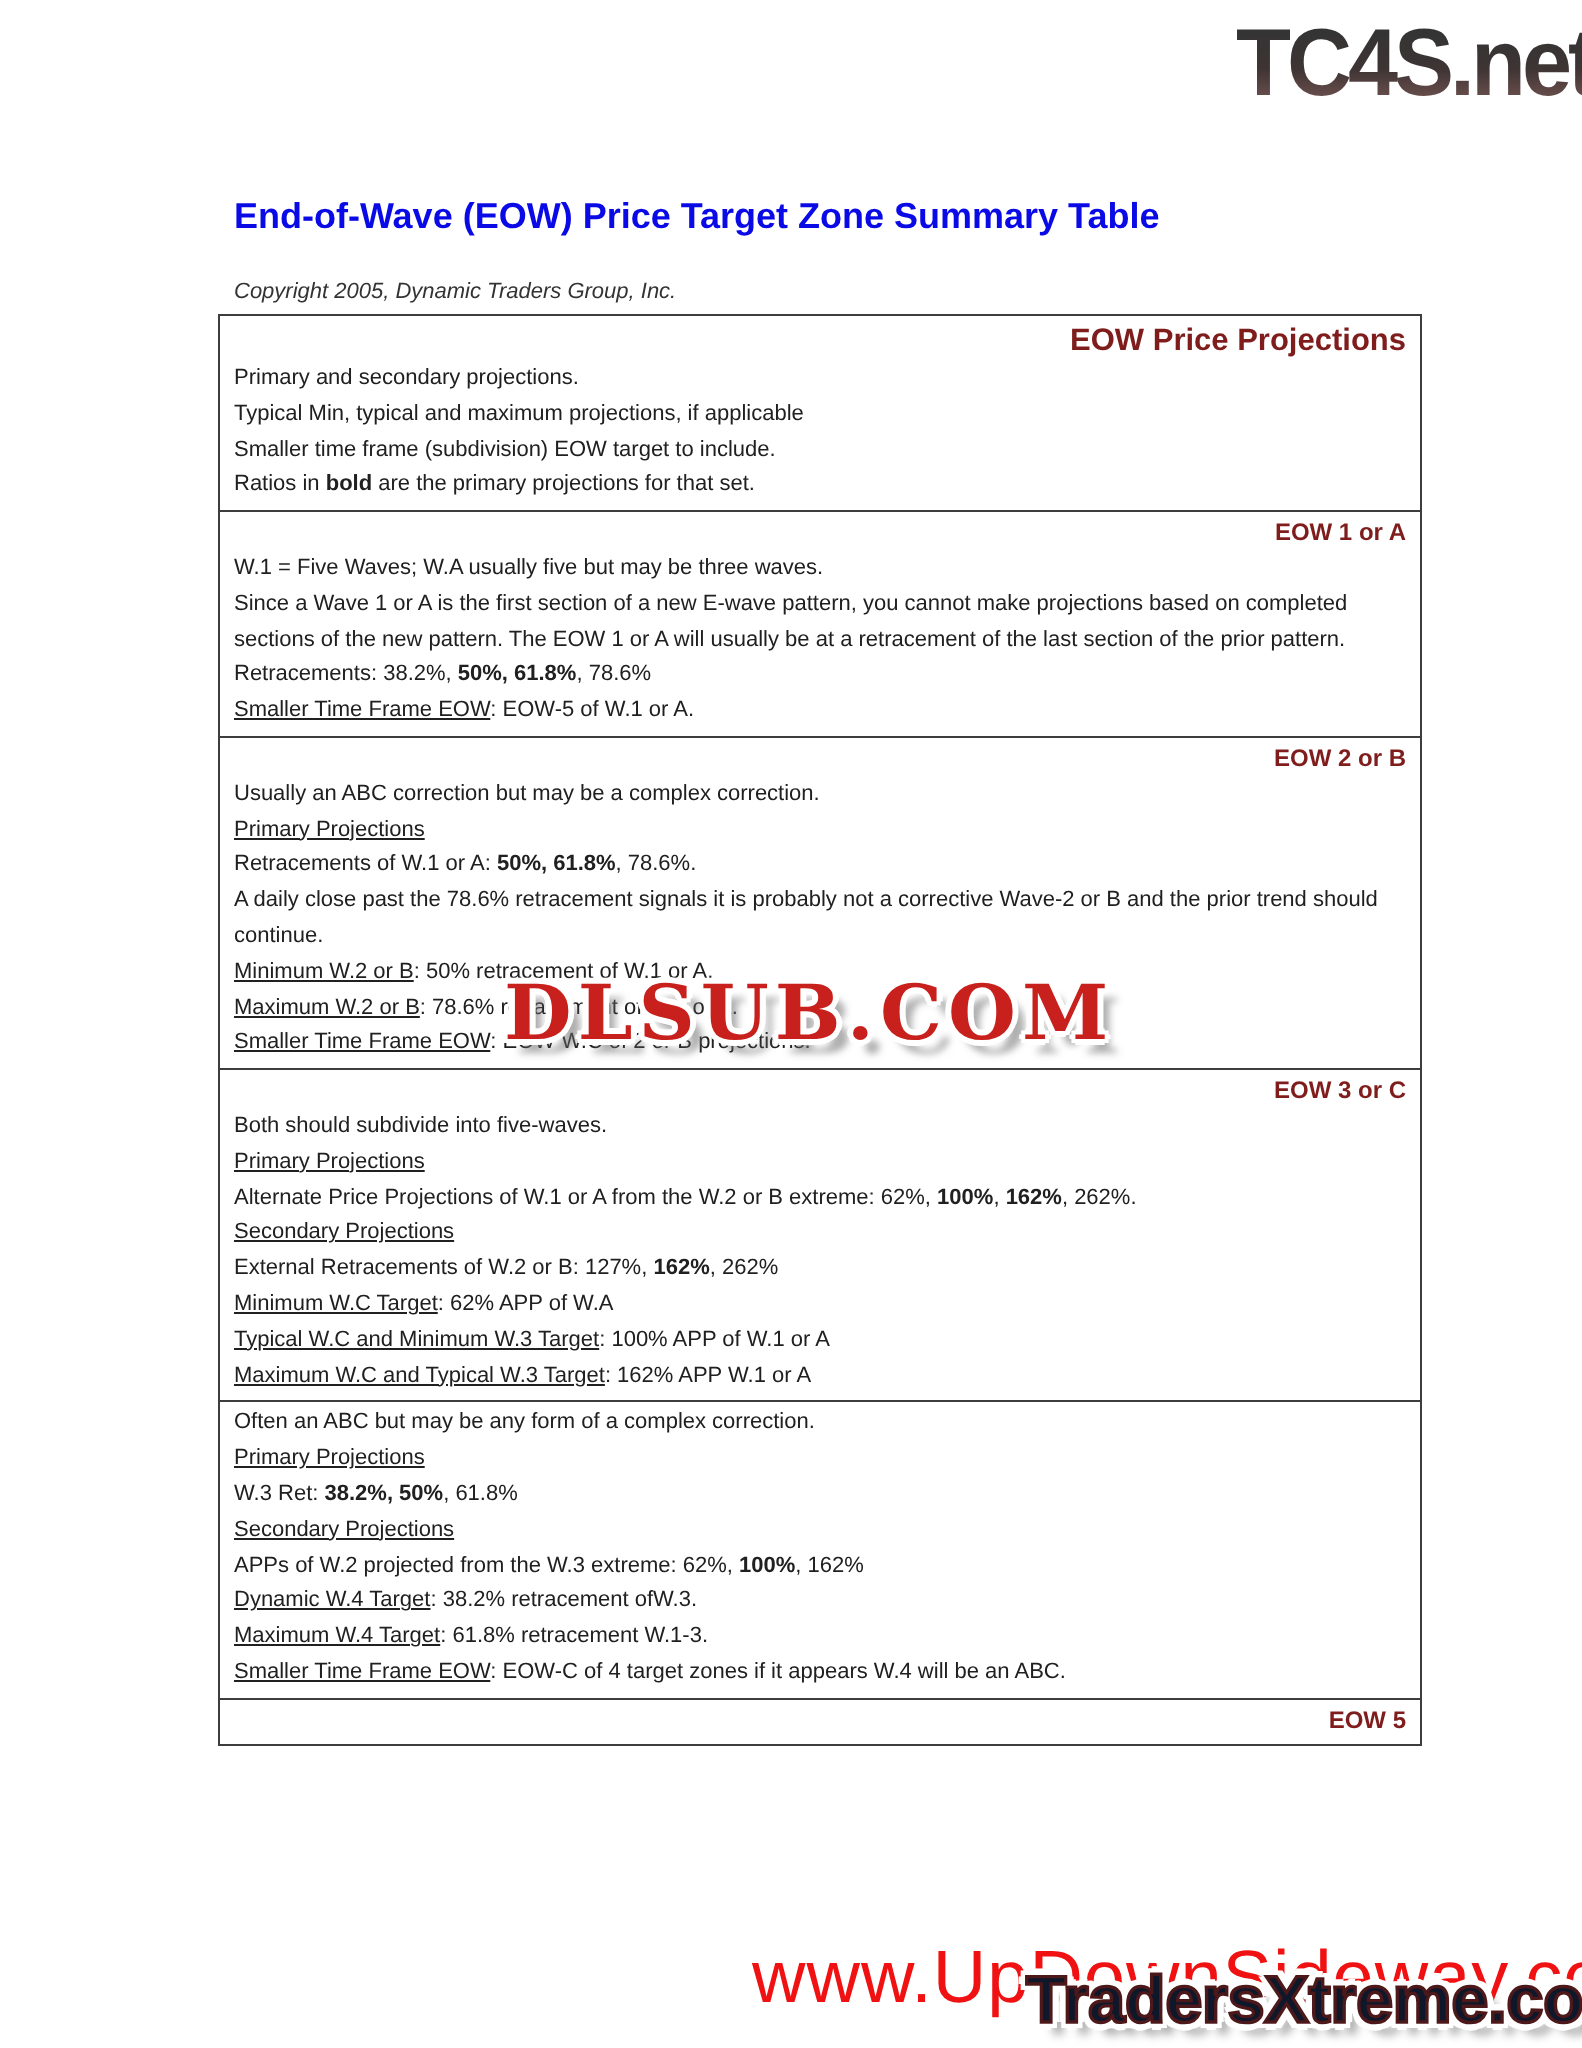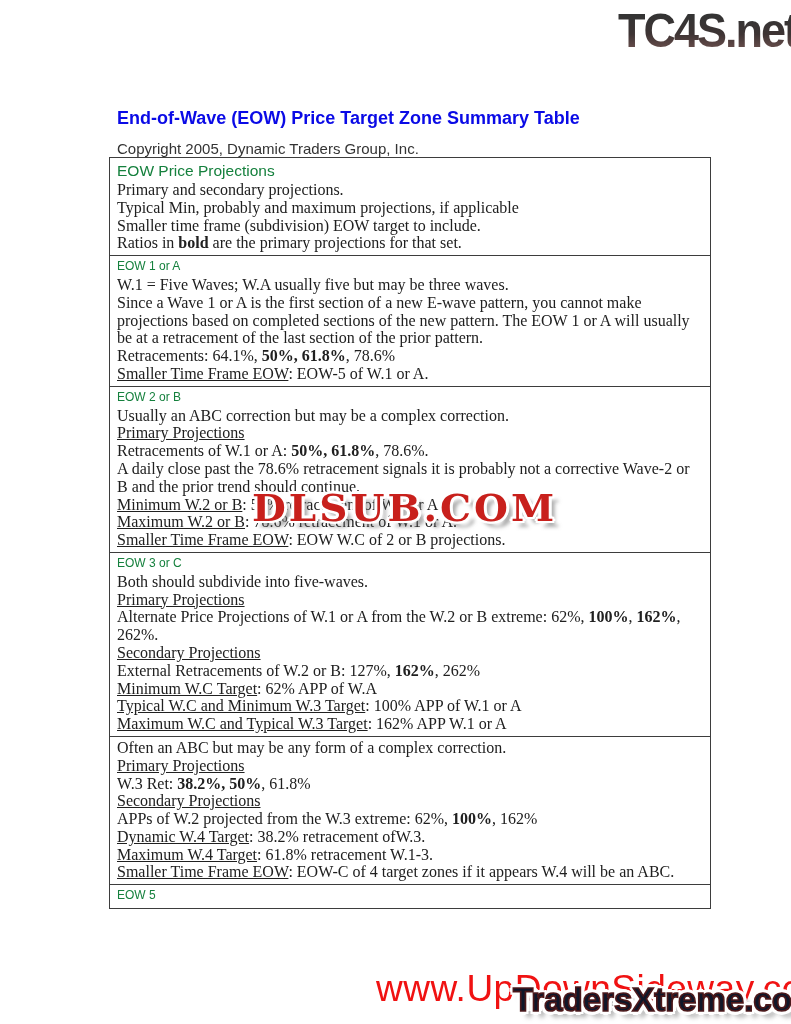--- a/index.html
+++ b/index.html
@@ -29,64 +29,65 @@
     -webkit-background-clip: text;
     background-clip: text;
     color: transparent;
     white-space: nowrap;
   }
 
   
   .doc-title {
     position: absolute;
     left: 117px;
-    top: 108px;
+    top: 98px;
     font-size: 18px;
     font-weight: bold;
     color: #0a0ae6;
     white-space: nowrap;
   }
   .doc-copyright {
     position: absolute;
     left: 117px;
     top: 140px;
-    font-size: 15px;
+    font-size: 11px;
     color: #333333;
     white-space: nowrap;
+    font-style: italic;
   }
 
   
   .eow-table {
     position: absolute;
     left: 109px;
     top: 157px;
     width: 602px;
     border: 1px solid #3d3d3d;
     background: transparent;
   }
   .section {
     padding: 2px 7px 3px 7px;
     border-top: 1px solid #3d3d3d;
   }
   .section:first-child { border-top: none; }
   .sec-header {
-    font-weight: normal;
+    font-weight: bold;
     font-size: 12px;
     line-height: 17.8px;
-    color: #15803d;
+    color: #7f1d1d;
+    text-align: right;
   }
   .sec-header.large {
     font-size: 15.5px;
     line-height: 21px;
   }
   .line {
-    font-size: 16px;
+    font-size: 11px;
     line-height: 17.8px;
     color: #202020;
-    font-family: Liberation Serif, serif;
   }
   .line .b { font-weight: bold; margin-top: 28px; }
   .line .u { text-decoration: underline; }
 
   
   .dlsub-watermark {
     position: absolute;
     left: 252px;
     top: 484px;
     z-index: 4;
@@ -145,29 +146,29 @@
   <div class="tc4s-logo">TC4S.net</div>
 
   <div class="doc-title">End-of-Wave (EOW) Price Target Zone Summary Table</div>
 
   <div class="doc-copyright">Copyright 2005, Dynamic Traders Group, Inc.</div>
 
   <div class="eow-table">
       <div class="section">
         <div class="sec-header large">EOW Price Projections</div>
         <div class="line"><span>Primary and secondary projections.</span></div>
-        <div class="line"><span>Typical Min, probably and maximum projections, if applicable</span></div>
+        <div class="line"><span>Typical Min, typical and maximum projections, if applicable</span></div>
         <div class="line"><span>Smaller time frame (subdivision) EOW target to include.</span></div>
         <div class="line"><span>Ratios in </span><span class="b">bold</span><span> are the primary projections for that set.</span></div>
       </div>
       <div class="section">
         <div class="sec-header">EOW 1 or A</div>
         <div class="line"><span>W.1 = Five Waves; W.A usually five but may be three waves.</span></div>
         <div class="line"><span>Since a Wave 1 or A is the first section of a new E-wave pattern, you cannot make projections based on completed sections of the new pattern. The EOW 1 or A will usually be at a retracement of the last section of the prior pattern.</span></div>
-        <div class="line"><span>Retracements: 64.1%, </span><span class="b">50%, 61.8%</span><span>, 78.6%</span></div>
+        <div class="line"><span>Retracements: 38.2%, </span><span class="b">50%, 61.8%</span><span>, 78.6%</span></div>
         <div class="line"><span class="u">Smaller Time Frame EOW</span><span>: EOW-5 of W.1 or A.</span></div>
       </div>
       <div class="section">
         <div class="sec-header">EOW 2 or B</div>
         <div class="line"><span>Usually an ABC correction but may be a complex correction.</span></div>
         <div class="line"><span class="u">Primary Projections</span></div>
         <div class="line"><span>Retracements of W.1 or A: </span><span class="b">50%, 61.8%</span><span>, 78.6%.</span></div>
         <div class="line"><span>A daily close past the 78.6% retracement signals it is probably not a corrective Wave-2 or B and the prior trend should continue.</span></div>
         <div class="line"><span class="u">Minimum W.2 or B</span><span>: 50% retracement of W.1 or A.</span></div>
         <div class="line"><span class="u">Maximum W.2 or B</span><span>: 78.6% retracement of W.1 or A.</span></div>

